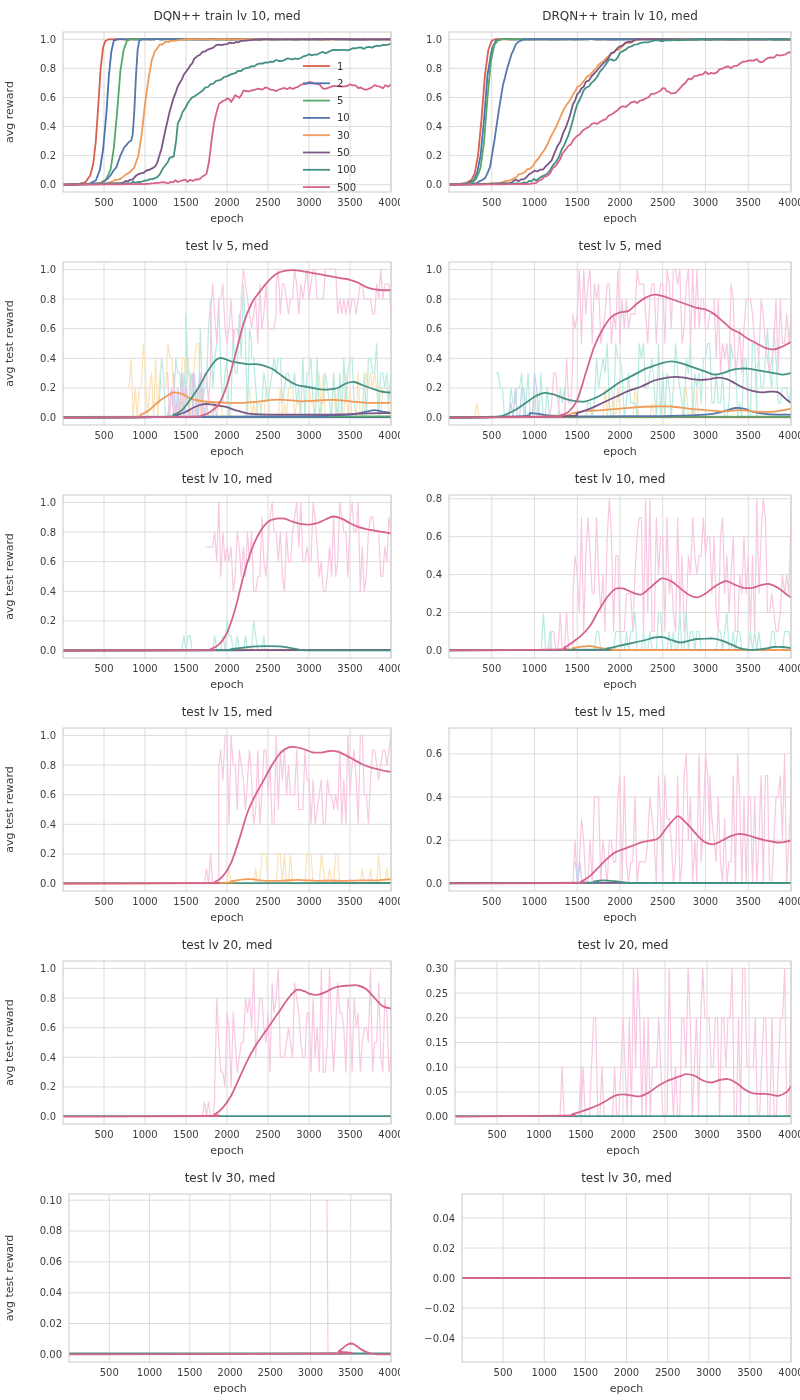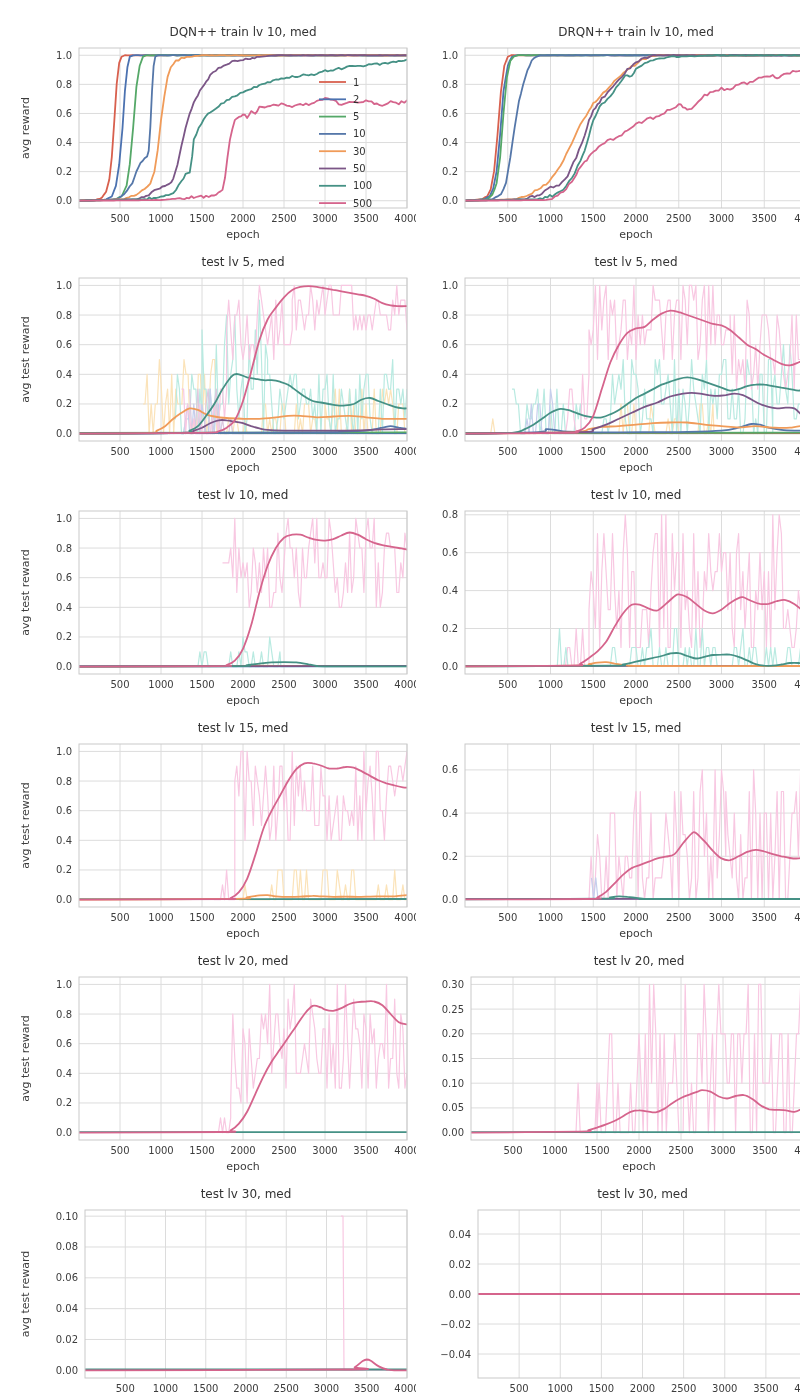--- a/index.html
+++ b/index.html
@@ -1,18 +1,18 @@
 <!DOCTYPE html>
 <html><head>
 <meta charset="utf-8">
 <style>
   html,body{margin:0;padding:0;background:#ffffff;}
   body{width:800px;font-family:"DejaVu Sans",sans-serif;}
   .fig{display:grid;grid-template-columns:400px 400px;grid-template-rows:230px 233px 233px 233px 233px 238px;width:800px;height:1400px;}
-  figure.cell{margin:0;padding:16px;text-align:right;}
+  figure.cell{margin:0;padding:0;text-align:right;}
   svg{display:block;font-family:"DejaVu Sans",sans-serif;}
   .t{font-size:12px;fill:#333333;}
   .tk{font-size:10px;fill:#3d3d3d;}
   .al{font-size:11px;fill:#3d3d3d;}
   .lg{font-size:10px;fill:#333333;}
 </style>
 </head>
 <body>
 
 <div class="fig">

